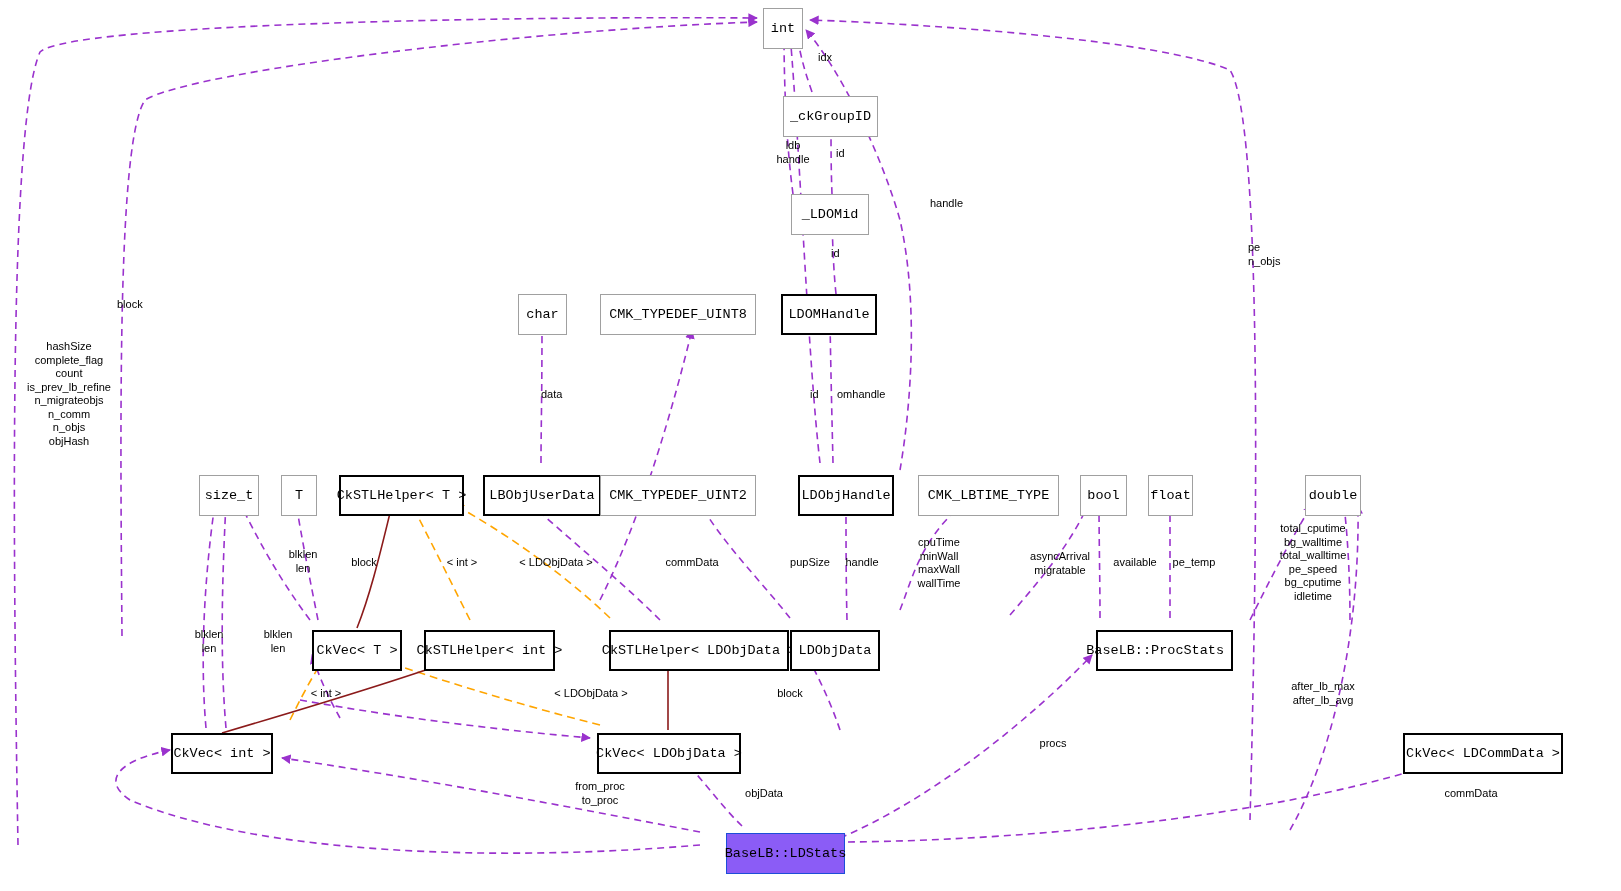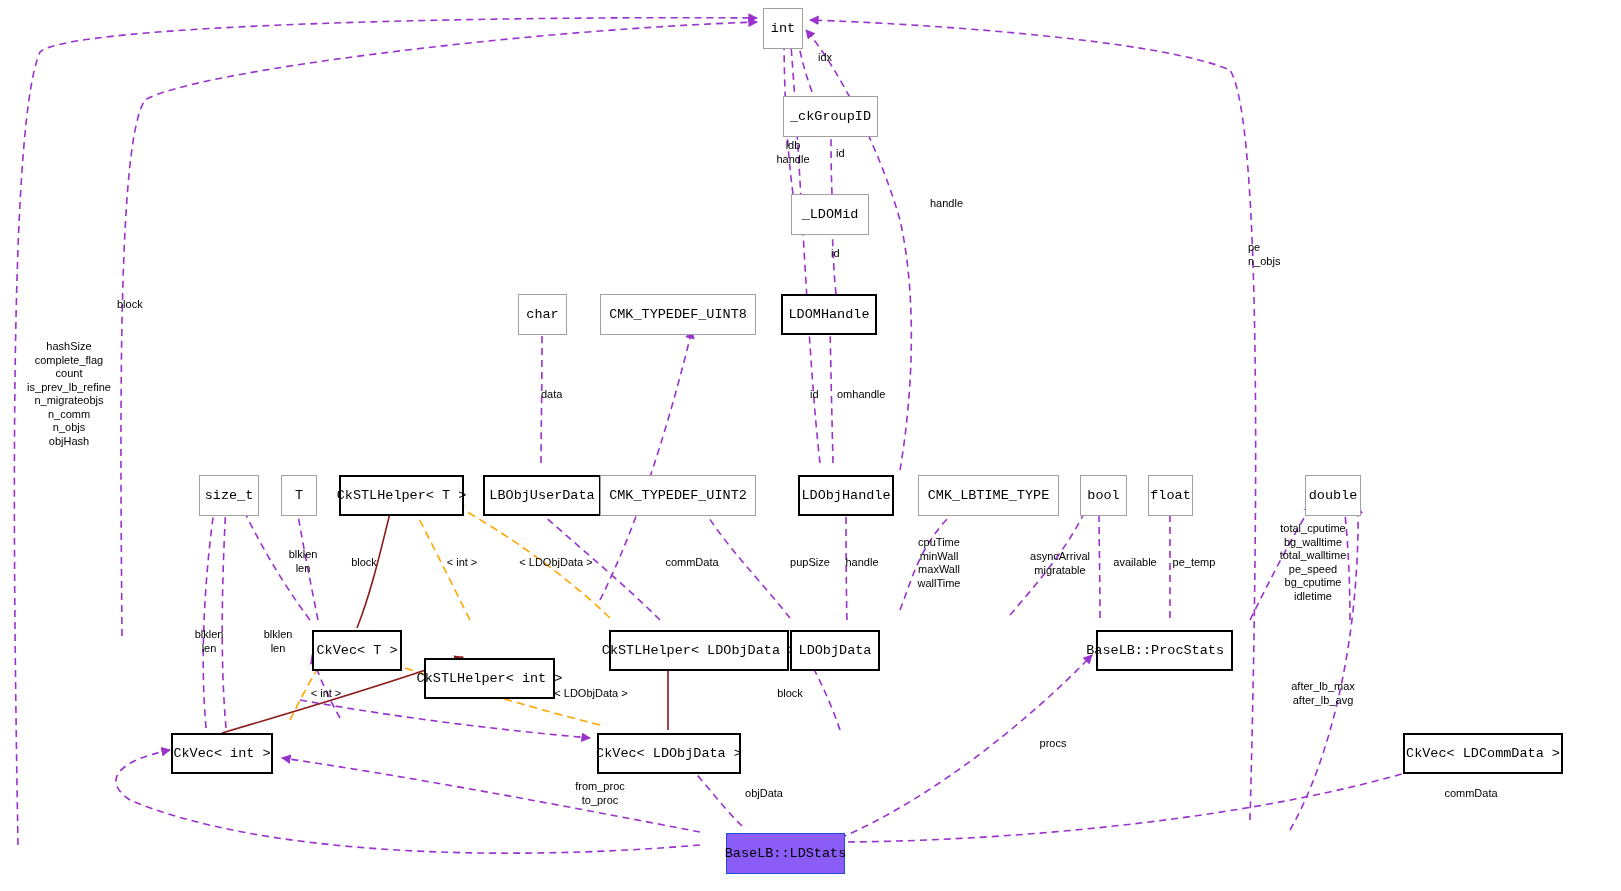--- a/index.html
+++ b/index.html
@@ -186,21 +186,21 @@
       </div>
       <div class="node thin" style="left: 1148px; top: 475px; width: 45px;">
         <span>float</span>
       </div>
       <div class="node thin" style="left: 1305px; top: 475px; width: 56px;">
         <span>double</span>
       </div>
       <div class="node bold" style="left: 312px; top: 630px; width: 90px;">
         <span>CkVec&lt; T &gt;</span>
       </div>
-      <div class="node bold" style="left: 424px; top: 630px; width: 131px; margin-top: 28px;">
+      <div class="node bold" style="left: 424px; top: 630px; width: 131px;">
         <span>CkSTLHelper&lt; int &gt;</span>
       </div>
       <div class="node bold" style="left: 578px; top: 630px; width: 180px; margin-left: 31px;">
         <span>CkSTLHelper&lt; LDObjData &gt;</span>
       </div>
       <div class="node bold" style="left: 790px; top: 630px; width: 90px;">
         <span>LDObjData</span>
       </div>
       <div class="node bold" style="left: 1096px; top: 630px; width: 137px; justify-content: flex-end;">
         <span>BaseLB::ProcStats</span>

